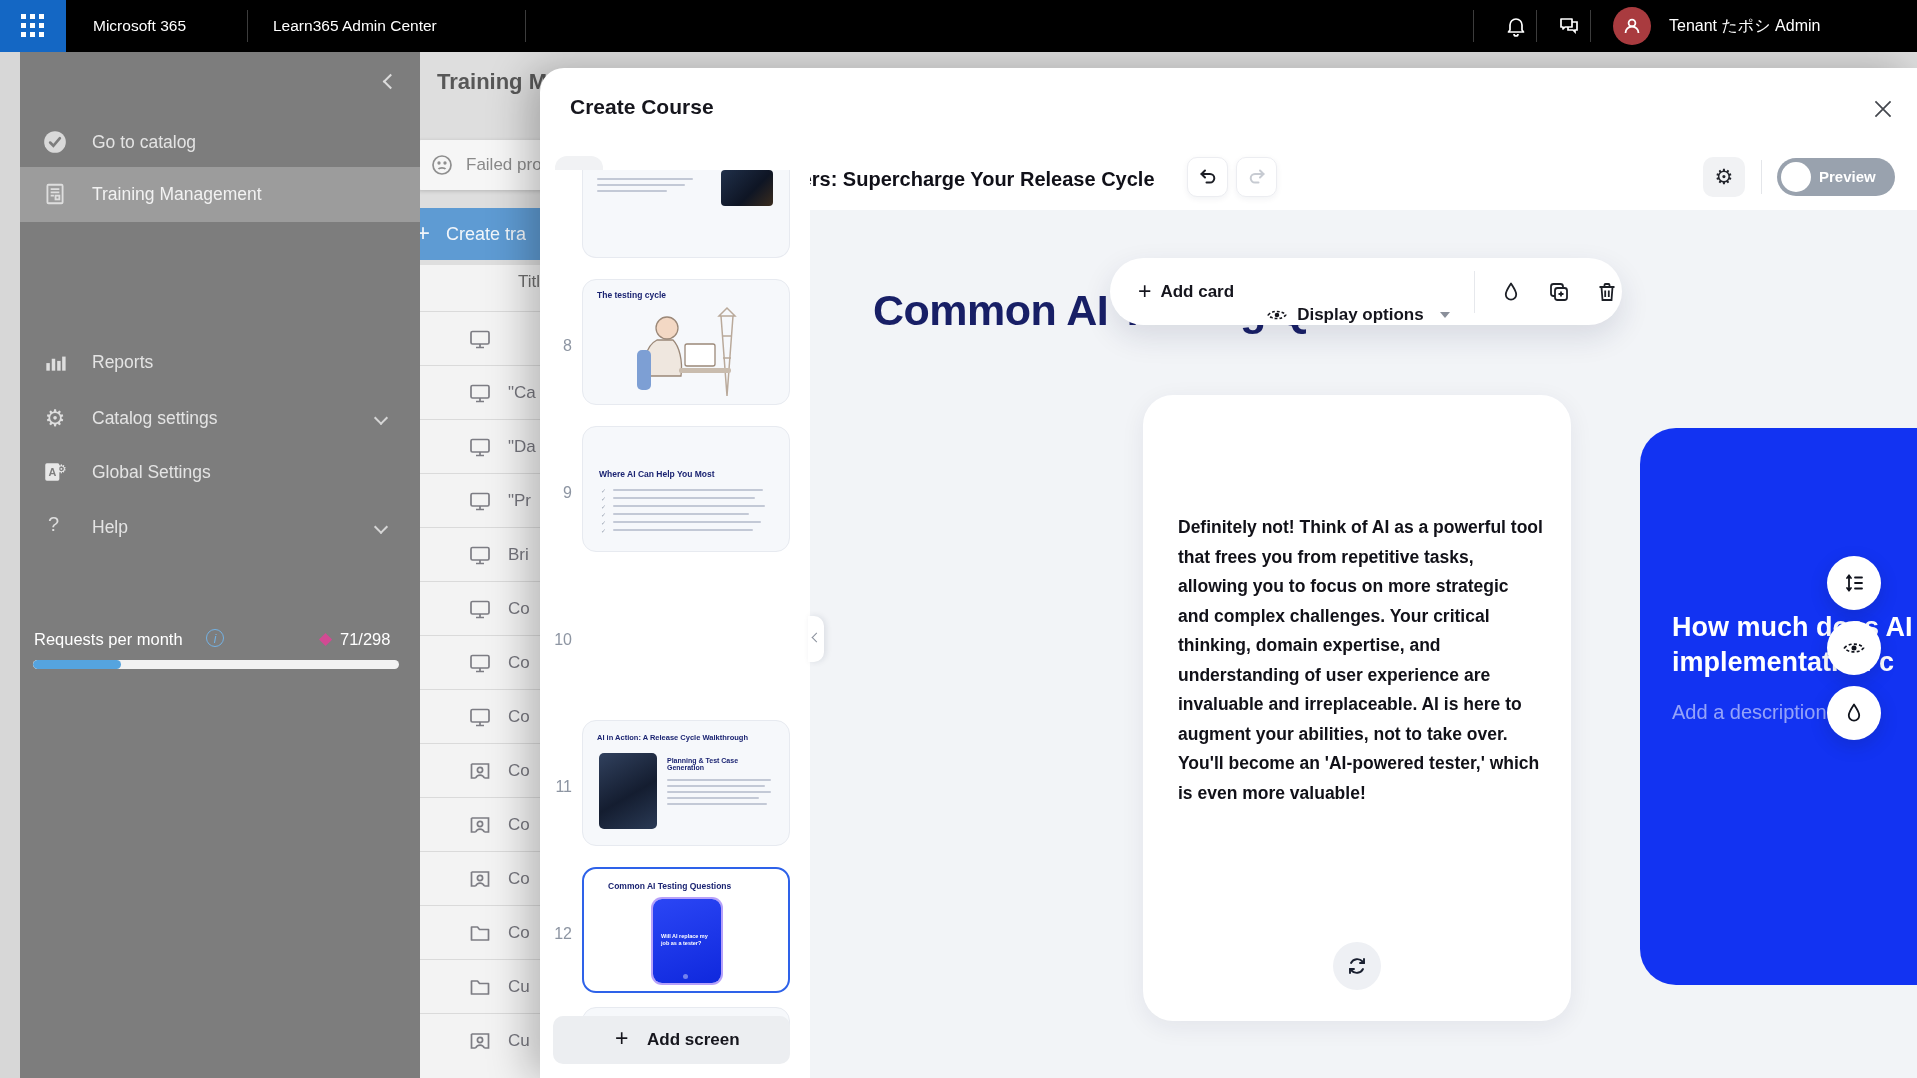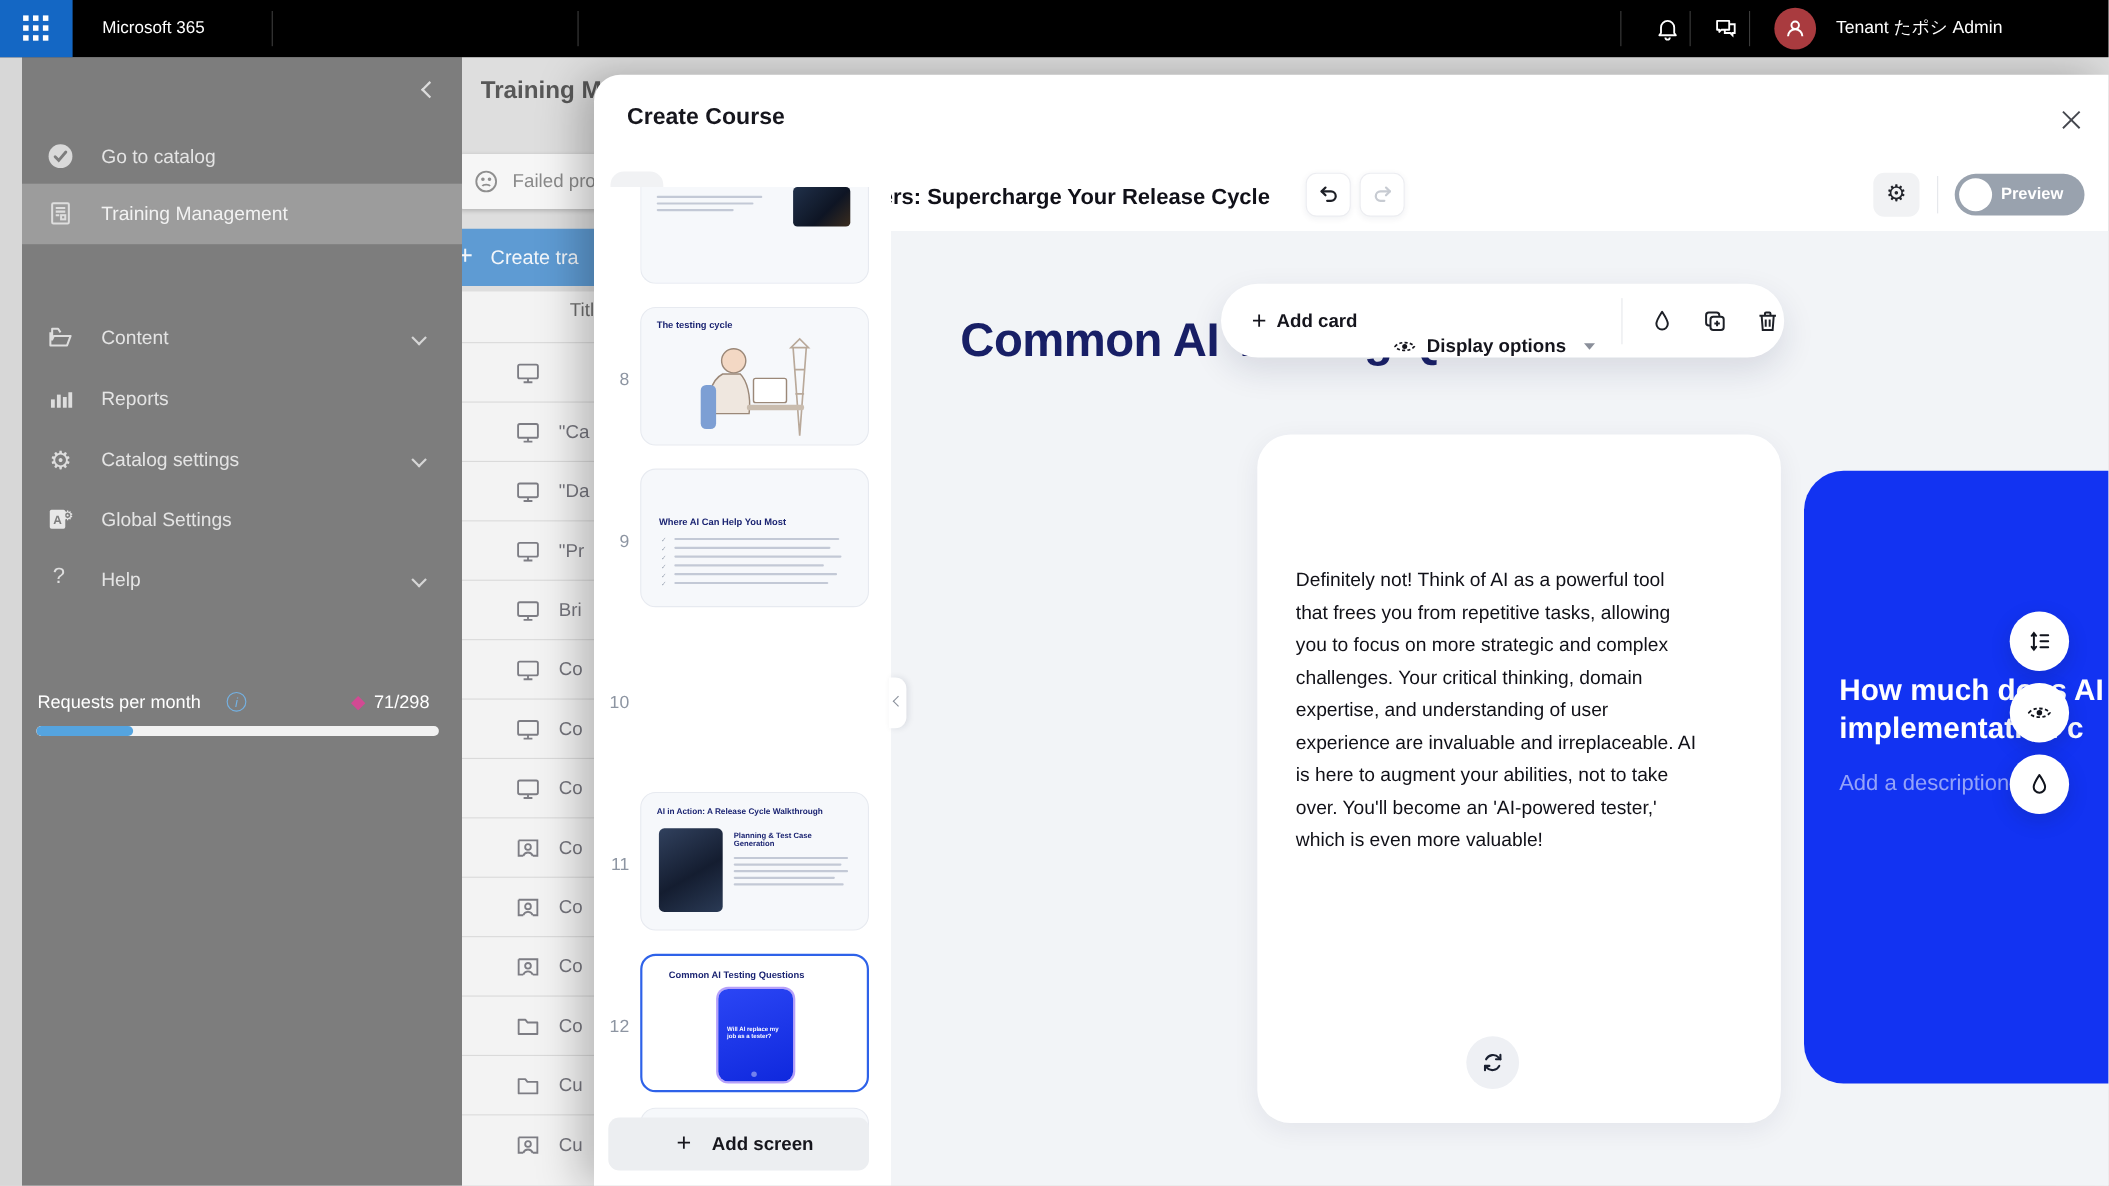--- a/index.html
+++ b/index.html
@@ -107,22 +107,22 @@
   .tbar-btn { display:flex; align-items:center; gap:9px; cursor:pointer; color:#15151d; font-size:17px; font-weight:bold; white-space:nowrap; }
   #tb-addcard { margin-left:28px; }
   #tb-addcard .plus { font-size:23px; font-weight:400; }
   #tb-display { margin-left:32px;margin-top:47px; }
   #tb-display svg { width:22px; height:22px; }
   #tb-display .caret { width:0; height:0; border-left:5px solid transparent; border-right:5px solid transparent; border-top:6px solid #8a8f9a; margin-left:7px; }
   #tb-div { width:1px; height:42px; background:#e6e8ec; margin-left:24px; }
   .tb-ico { width:24px; height:24px; margin-left:24px; cursor:pointer; color:#1d2027; }
   .tb-ico svg { width:24px; height:24px; display:block; }
 
-  #text-card { position:absolute; left:333px; top:185px; width:476px; height:626px; background:#fff; border-radius:30px;
-    box-shadow:0 6px 24px rgba(25,35,70,.07); z-index:2; }
+  #text-card { position:absolute; left:333px; top:185px; width:428px; height:626px; background:#fff; border-radius:30px;
+    box-shadow:0 6px 24px rgba(25,35,70,.07); z-index:2;font-weight:bold; }
   #card-para { position:absolute; left:35px; top:118px; width:366px; font-size:17.5px; line-height:29.5px; color:#111118; }
   #regen-btn { position:absolute; left:190px; top:547px; width:48px; height:48px; border-radius:50%; background:#eef0f4; cursor:pointer; text-align:center; }
   #regen-btn svg { margin-top:12px; width:24px; height:24px; color:#1a2030; }
 
   #blue-card { position:absolute; left:830px; top:218px; width:1160px; height:557px; background:#1233f2; border-radius:36px; z-index:2; }
   #bc-title { position:absolute; left:32px; top:182px; color:#fff; font-size:27px; font-weight:bold; line-height:35px; white-space:nowrap; }
   #bc-desc { position:absolute; left:32px; top:273px; color:rgba(255,255,255,.55); font-size:20px; cursor:text; }
   .float-circle { position:absolute; left:1017px; width:54px; height:54px; border-radius:50%; background:#fff;
     box-shadow:0 6px 18px rgba(15,25,60,.18); cursor:pointer; text-align:center; z-index:4; }
   .float-circle svg { margin-top:15px; width:24px; height:24px; color:#10131c; }
@@ -148,20 +148,21 @@
           <i></i>
           <i></i>
           <i></i>
           <i></i>
           <i></i>
           <i></i>
         </div>
       </div>
     <div class="tb-item" style="left:93px">Microsoft 365</div>
     <div class="tb-sep" style="left:247px"></div>
+    <div class="tb-item" style="left:273px">Learn365 Admin Center</div>
     <div class="tb-sep" style="left:525px"></div>
     <div class="tb-sep" style="left:1473px"></div>
     <div class="tb-iconbtn" style="left:1504px">
       <svg viewBox="0 0 24 24" fill="none" stroke="currentColor" stroke-width="1.7">
           <path d="M6 16v-5a6 6 0 1 1 12 0v5l1.5 2H4.5L6 16z" stroke-linejoin="round"></path>
           <path d="M10 20a2 2 0 0 0 4 0"></path>
         </svg>
     </div>
     <div class="tb-sep" style="left:1536px"></div>
     <div class="tb-iconbtn" style="left:1557px">
@@ -197,29 +198,20 @@
     </div>
     <div class="sb-item" style="top:120px">
       <span class="ico">
           <svg viewBox="0 0 24 24" fill="none" stroke="currentColor" stroke-width="1.7">
             <rect x="5" y="3.5" width="14" height="17" rx="1"></rect>
             <path d="M8 7.5h8M8 10.5h8M8 13.5h3"></path>
             <rect x="12.5" y="13.5" width="3.5" height="3.5"></rect>
           </svg>
         </span>
       <span class="lbl" style="color:#f2f2f2">Training Management</span>
-    </div>
-    <div class="sb-item" style="top:233px">
-      <span class="ico">
-          <svg viewBox="0 0 24 24" fill="none" stroke="currentColor" stroke-width="1.7">
-            <path d="M3.5 7.5v11h14l3-8h-14l-1.5 3v-9h5l2 3" stroke-linejoin="round"></path>
-          </svg>
-        </span>
-      <span class="lbl">Content</span>
-      <span class="sb-chev"></span>
     </div>
     <div class="sb-item" style="top:288px">
       <span class="ico">
           <svg viewBox="0 0 24 24" fill="currentColor">
             <rect x="4" y="13" width="3.2" height="7"></rect>
             <rect x="9" y="9" width="3.2" height="11"></rect>
             <rect x="14" y="11" width="3.2" height="9"></rect>
             <rect x="19" y="6" width="3.2" height="14" opacity=".001"></rect>
             <rect x="18.6" y="7" width="3.2" height="13"></rect>
           </svg>

